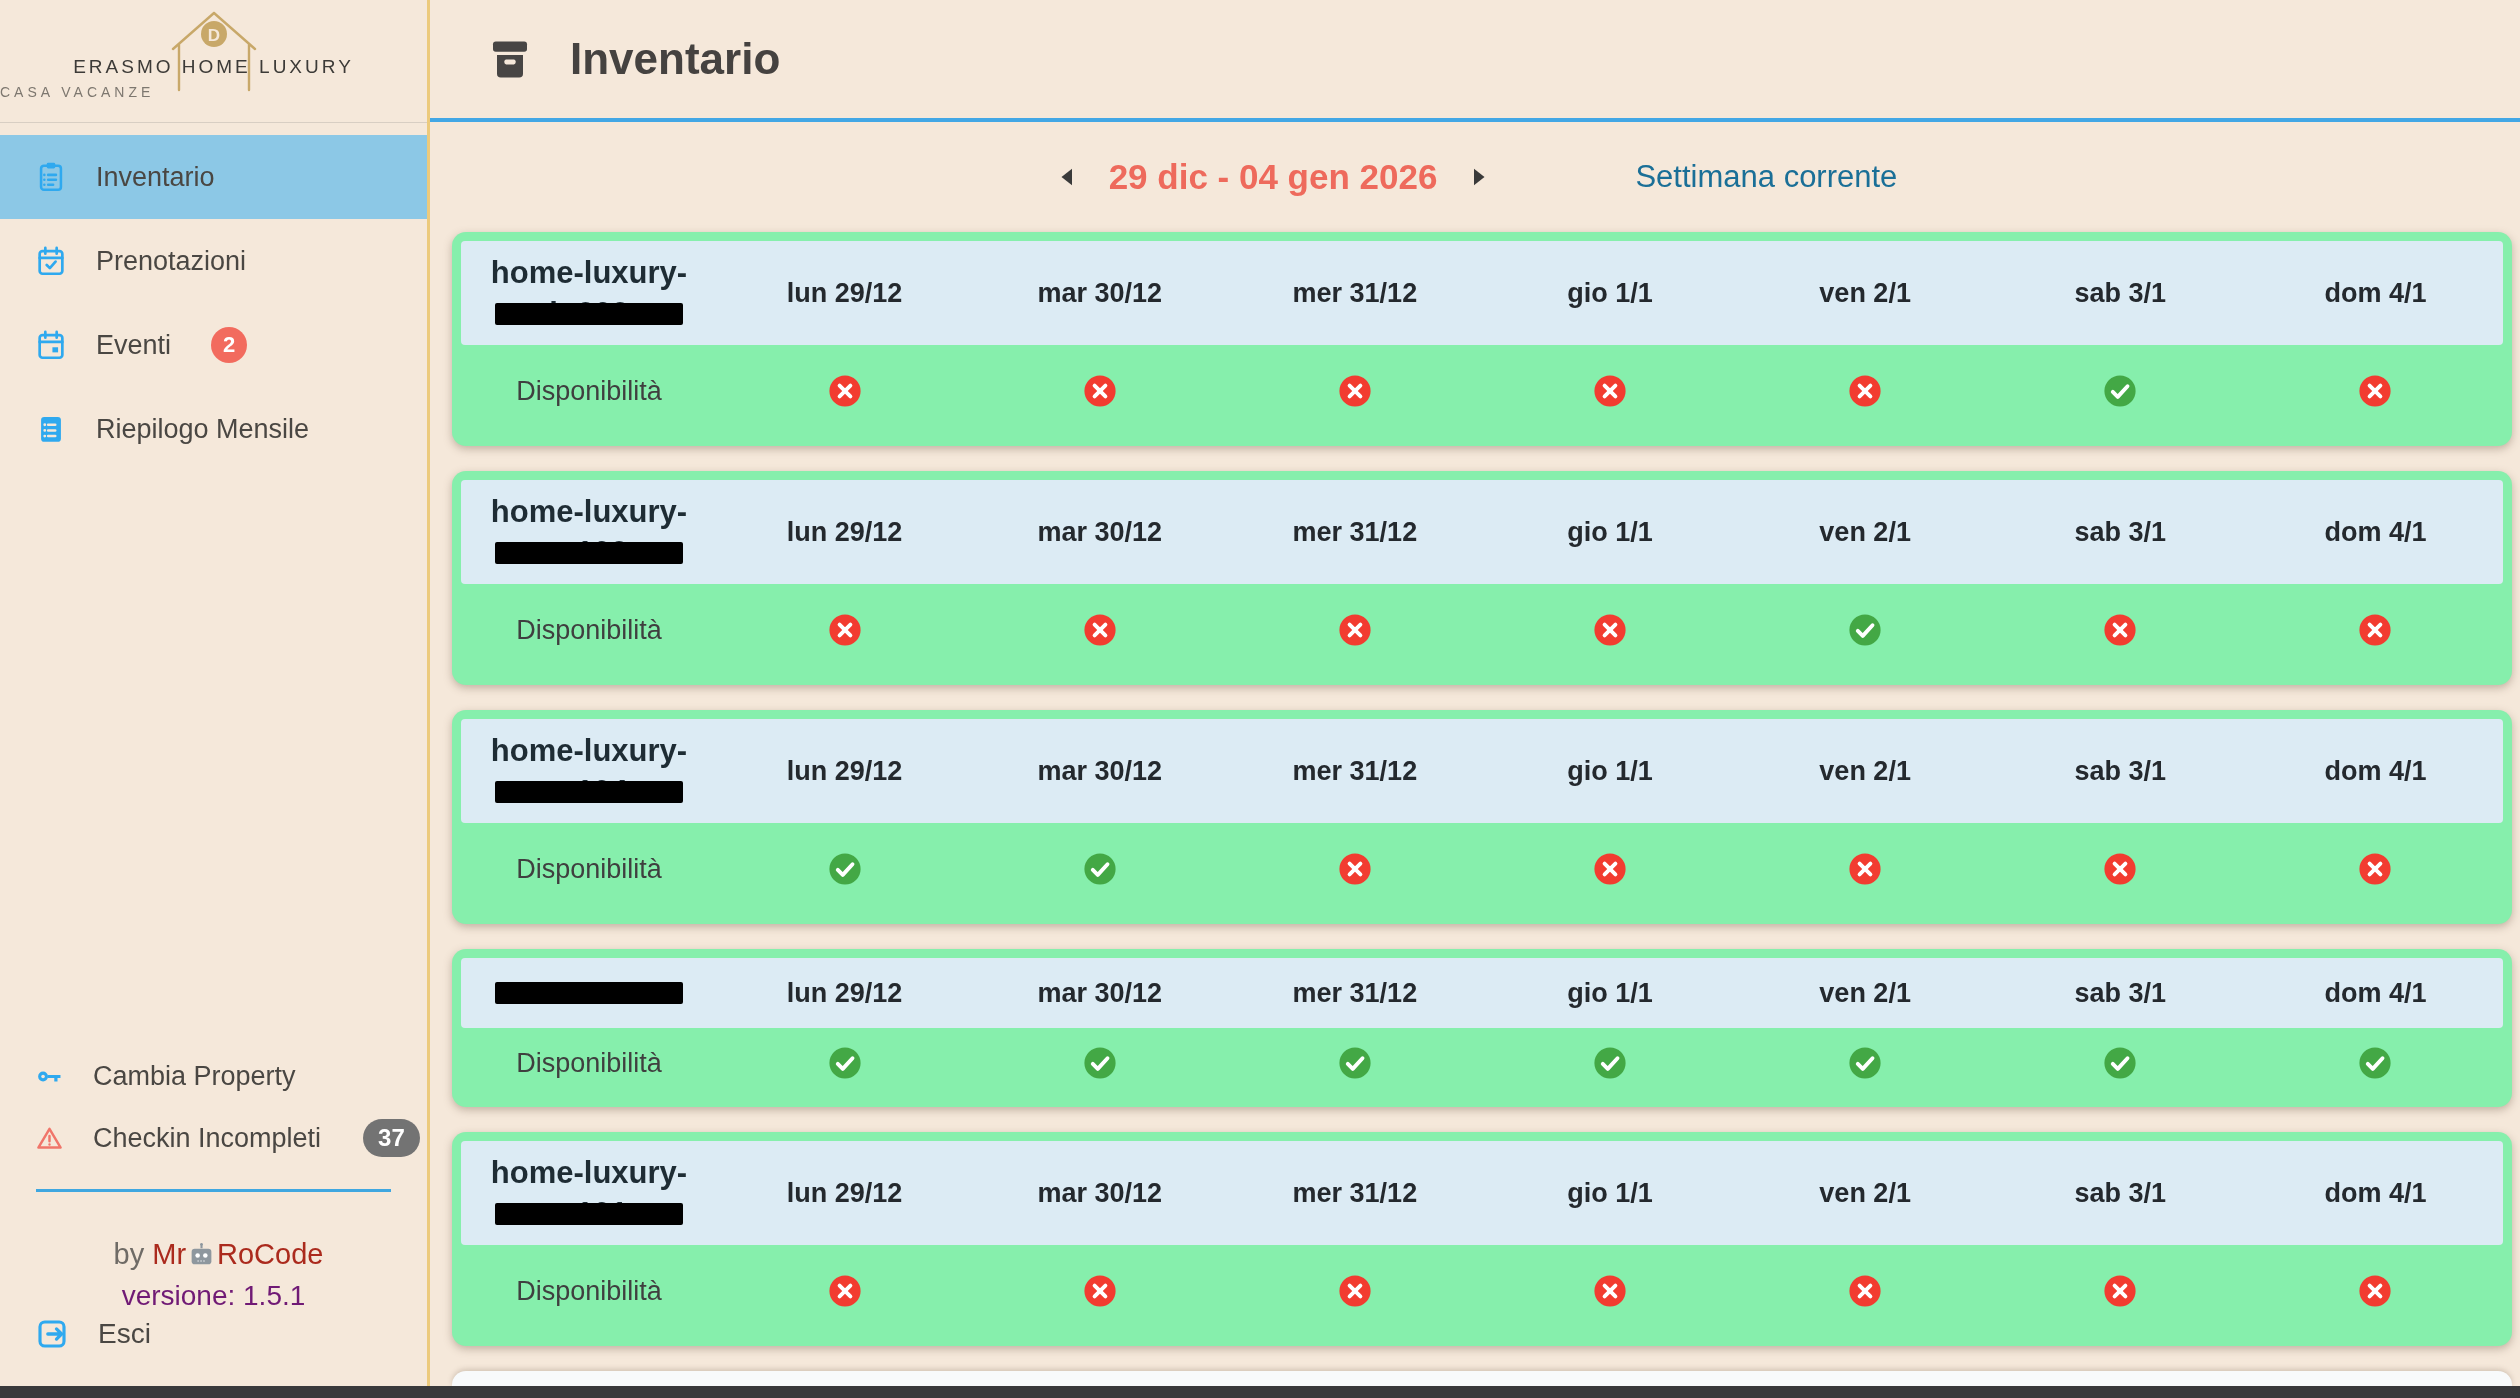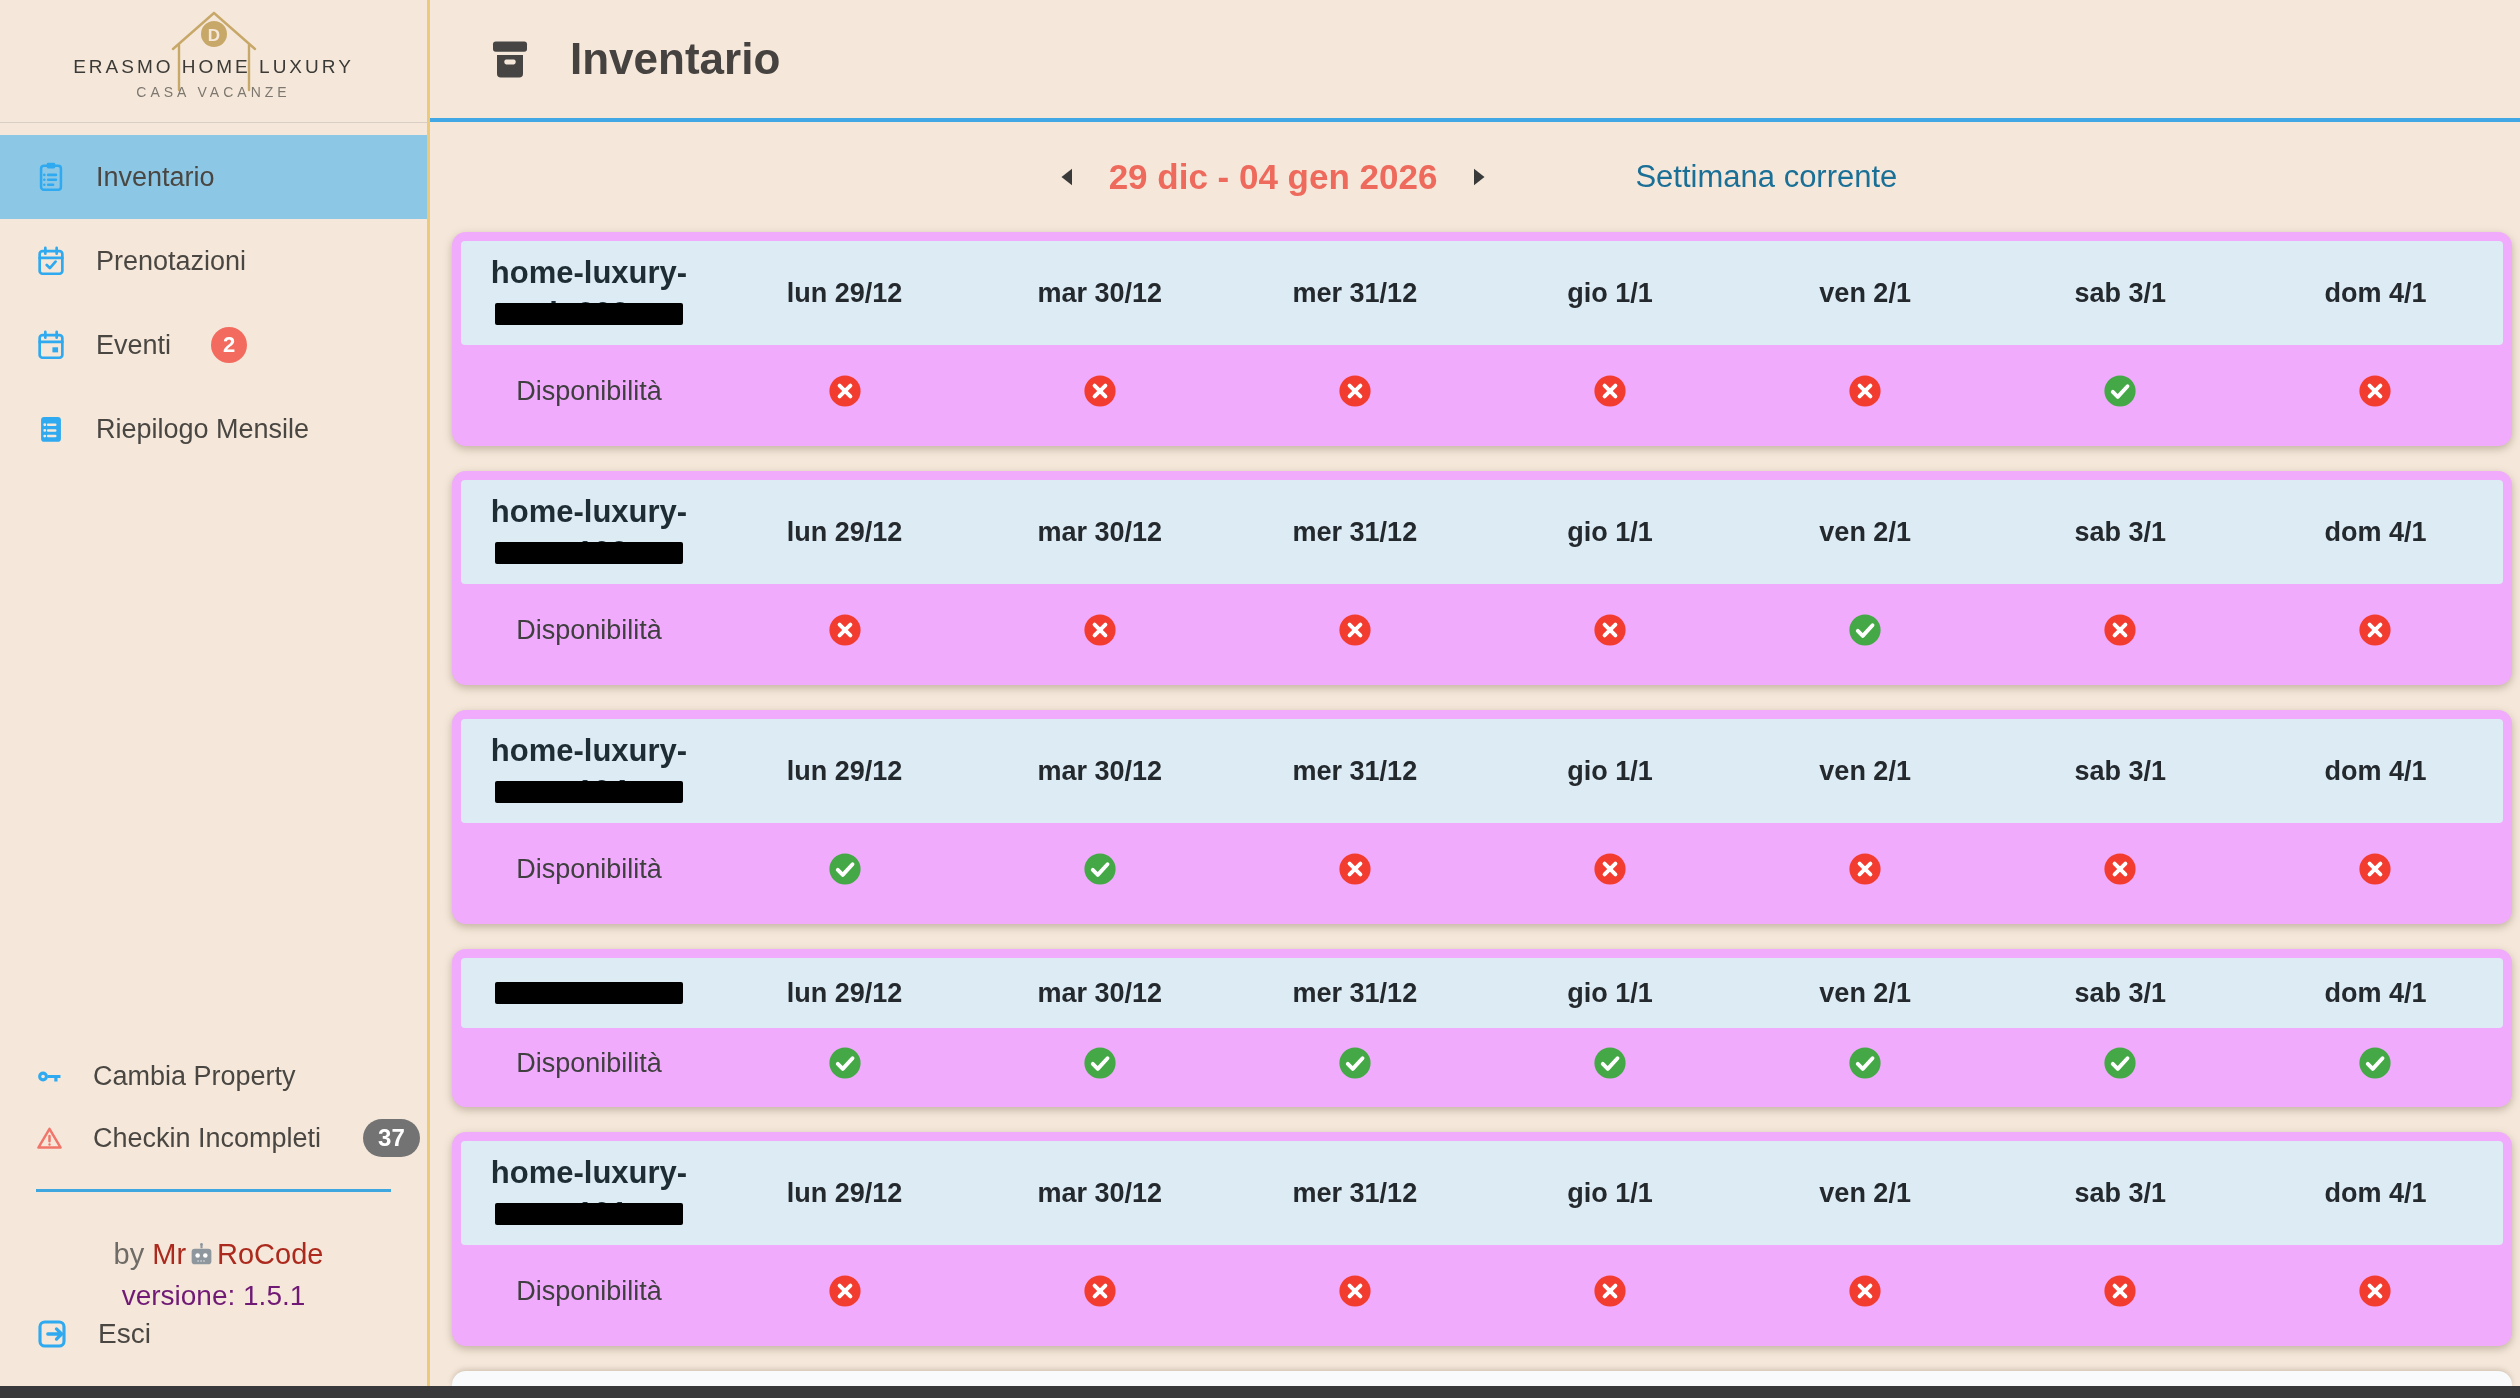--- a/index.html
+++ b/index.html
@@ -16,21 +16,21 @@
     background:#f5e8da;border-right:3px solid #ecca7c;
     display:flex;flex-direction:column;box-sizing:border-box;position:relative;
   }
   .logo-wrap{height:122px;border-bottom:1px solid #d8cec3;position:relative;flex:none;}
   .logo-house{position:absolute;left:50%;top:8px;transform:translateX(-50%);}
   .logo-line1{
     position:absolute;left:0;right:0;top:56px;text-align:center;
     font-size:19px;letter-spacing:3px;color:#3c3a37;
   }
   .logo-line2{
-    position:absolute;left:0;right:0;top:84px;text-align:center;
+    position:absolute;left:0;right:0;top:84px;text-align:left;
     font-size:14px;letter-spacing:4px;color:#7d776f;
   }
   nav{padding-top:12px;flex:none;}
   .nav-item{
     height:84px;display:flex;align-items:center;gap:28px;
     padding-left:34px;font-size:27px;color:#4a4743;cursor:pointer;
   }
   .nav-item.active{background:#8cc8e6;}
   .nav-item svg.nicon{width:34px;height:34px;color:#2fa9ef;flex:none;}
   .badge-circle{
@@ -72,21 +72,21 @@
   }
   .wn-arrow{background:none;border:none;padding:6px;cursor:pointer;line-height:0;}
   .wn-arrow svg{width:30px;height:30px;}
   .wn-range{font-size:35px;font-weight:bold;color:#ee6a5c;margin:0 20px;}
   .wn-current{
     background:none;border:none;cursor:pointer;margin-left:130px;
     font-size:31px;color:#1a6f97;font-family:"Liberation Sans",sans-serif;
   }
   .cards{padding:0 8px 0 22px;}
   .card{
-    background:#f0abfc;border-radius:14px;padding:9px;margin-bottom:25px;
+    background:#86efac;border-radius:14px;padding:9px;margin-bottom:25px;
     box-shadow:0 3px 9px rgba(110,90,70,.38);
   }
   .card-head{
     background:#dcebf4;border-radius:4px;height:104px;
     display:grid;grid-template-columns:256px repeat(7,1fr);align-items:center;
   }
   .card-head.short{height:70px;}
   .name{text-align:center;font-weight:bold;font-size:31px;color:#1e2c34;line-height:41px;}
   .l2{position:relative;display:inline-block;padding:0 4px;}
   .bar{

